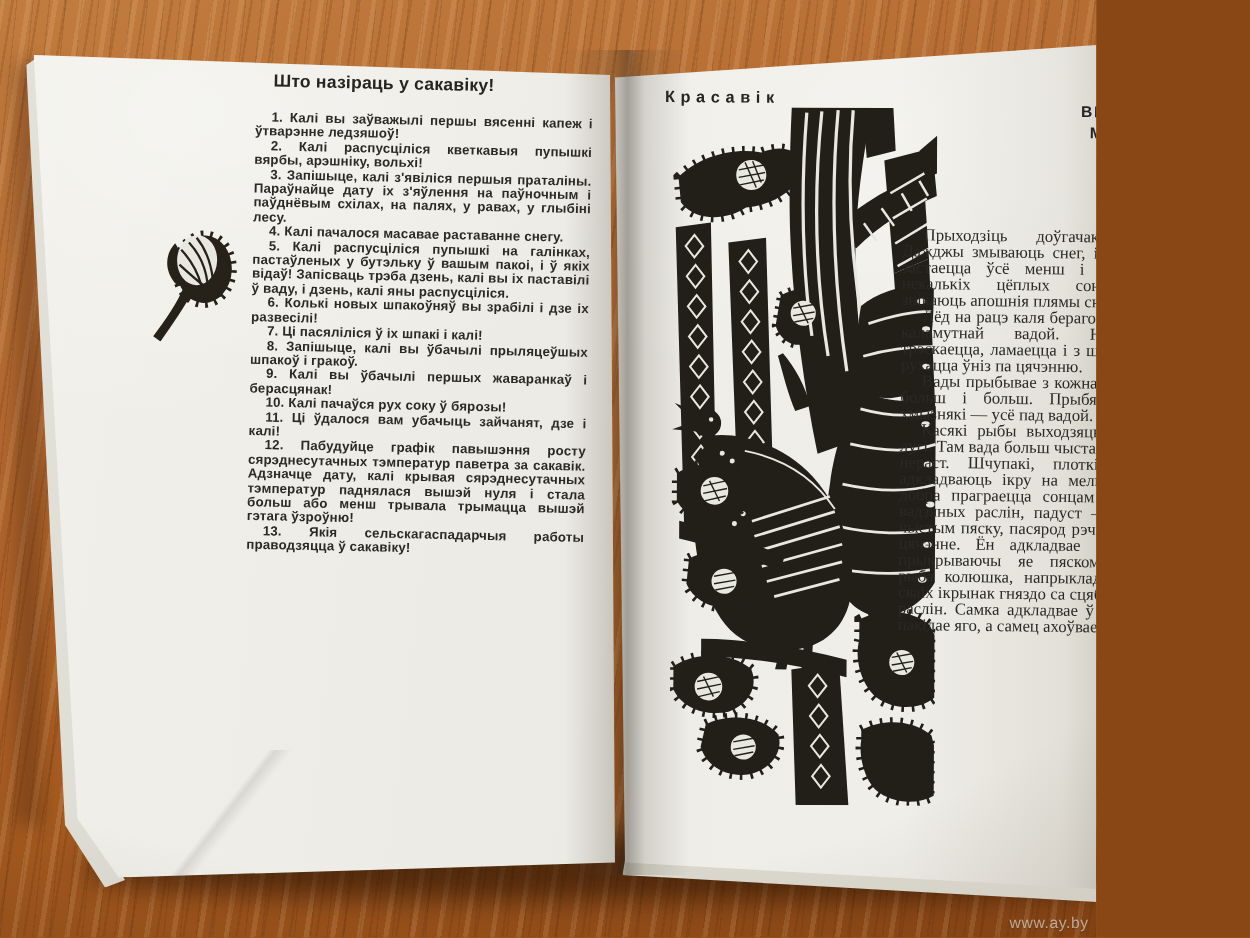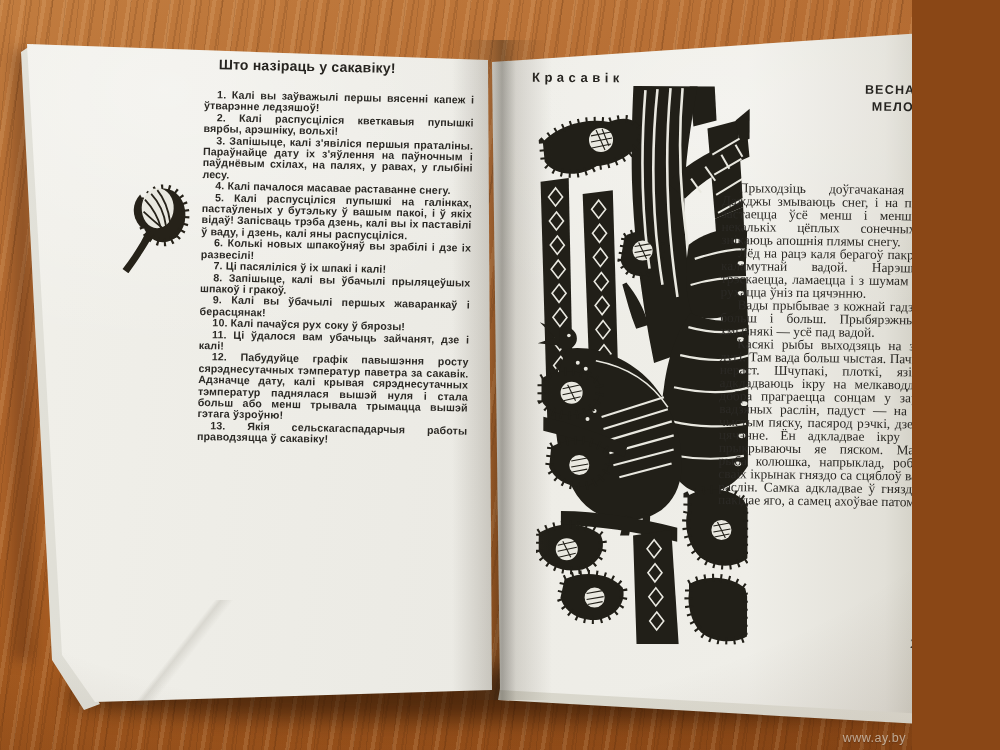--- a/index.html
+++ b/index.html
@@ -1,23 +1,24 @@
 <!DOCTYPE html>
 <html><head>
 <meta charset="utf-8">
 <title>Book spread photo</title>
 <style>
   html,body{margin:0;padding:0;}
   body{width:1000px;height:750px;overflow:hidden;background:#8a4716;font-family:"Liberation Sans",sans-serif;}
-  .photo{position:relative;width:912px;height:750px;overflow:hidden;
+  .photo{position:relative;width:829px;height:750px;overflow:hidden;
     background-color:#a95b26;
     background-image:
       repeating-linear-gradient(99deg, rgba(255,215,165,.14) 0 4px, rgba(0,0,0,0) 4px 9px, rgba(90,45,12,.17) 9px 11px, rgba(0,0,0,0) 11px 21px),
       repeating-linear-gradient(96deg, rgba(60,28,6,.13) 0 1px, rgba(0,0,0,0) 1px 13px),
       linear-gradient(165deg, #c17c3f 0%, #b2682f 35%, #a3591f 70%, #8a4716 100%);
+    padding-left: 48px;
   }
   .shadow{position:absolute;pointer-events:none;}
   .shadow-bottom{left:70px;top:668px;width:905px;height:52px;background:rgba(24,9,0,.55);filter:blur(11px);border-radius:40%;}
   .shadow-right{left:962px;top:60px;width:26px;height:650px;background:rgba(45,18,3,.40);filter:blur(8px);}
   .shadow-left{left:12px;top:50px;width:22px;height:610px;background:rgba(55,24,5,.30);filter:blur(7px);}
 
   .stack{position:absolute;inset:0;}
   .stack-left{clip-path:polygon(21px 52px,33px 44px,70px 656px,100px 704px,84px 710px,52px 660px);
     background:linear-gradient(100deg,#e3e2da, #cfcec4);}
   .stack-right{clip-path:polygon(500px 688px,963px 712px,981px 396px,970px 30px,982px 40px,993px 398px,974px 727px,498px 700px);

